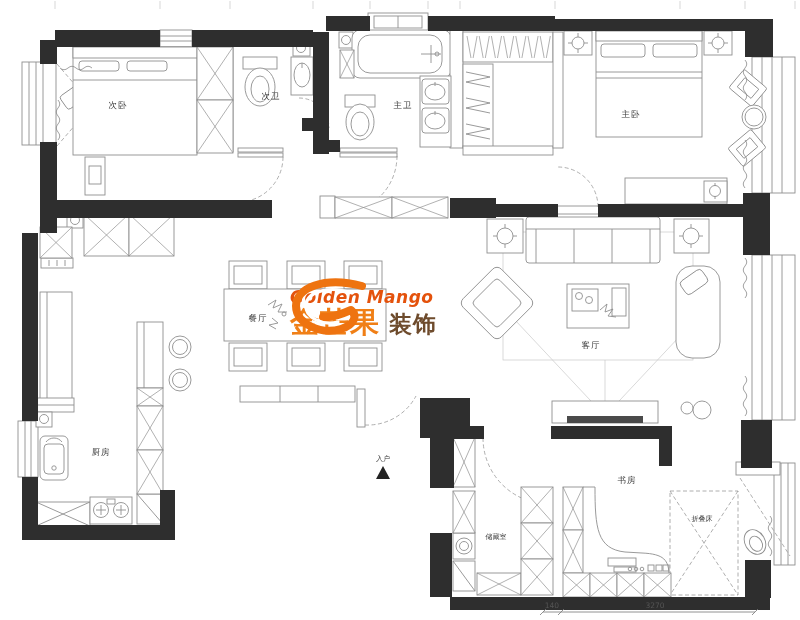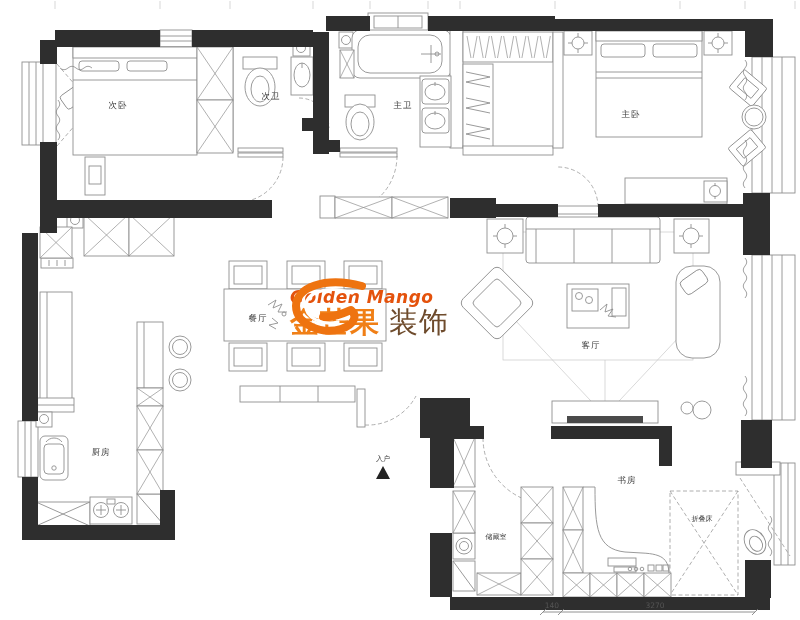--- a/index.html
+++ b/index.html
@@ -14,21 +14,21 @@
   .lbl{font-family:"DejaVu Sans",sans-serif;font-size:8.5px;fill:#3a3a3a;text-anchor:middle;letter-spacing:1px;}
   .lbl-sm{font-family:"DejaVu Sans",sans-serif;font-size:7px;fill:#3a3a3a;text-anchor:middle;}
   .dim{font-family:"DejaVu Sans",sans-serif;font-size:7.5px;fill:#555;text-anchor:middle;}
   
   .logo{position:absolute;left:290px;top:274px;width:250px;height:78px;display:flex;
         align-items:center;gap:7px;z-index:6;pointer-events:none;}
   .logo-texts{display:flex;flex-direction:column;line-height:1.05;}
   .logo-en{font-style:italic;font-weight:bold;font-size:17px;letter-spacing:.5px;}
   .logo-cnrow{display:flex;align-items:baseline;gap:9px;}
   .logo-cn{font-weight:bold;font-size:29px;letter-spacing:1px;}
-  .logo-suffix{font-weight:normal;font-size:29px;letter-spacing:1px;}
+  .logo-suffix{font-weight:bold;font-size:23px;letter-spacing:1px;}
 </style>
 </head>
 <body>
 
 <div class="stage">
 <svg width="800" height="620" viewBox="0 0 800 620">
 
   <g id="gen-ticks">
         <line x1="55" y1="1" x2="55" y2="9" stroke="#c5c5c5" stroke-width="0.7"></line>
         <line x1="160" y1="1" x2="160" y2="9" stroke="#c5c5c5" stroke-width="0.7"></line>

